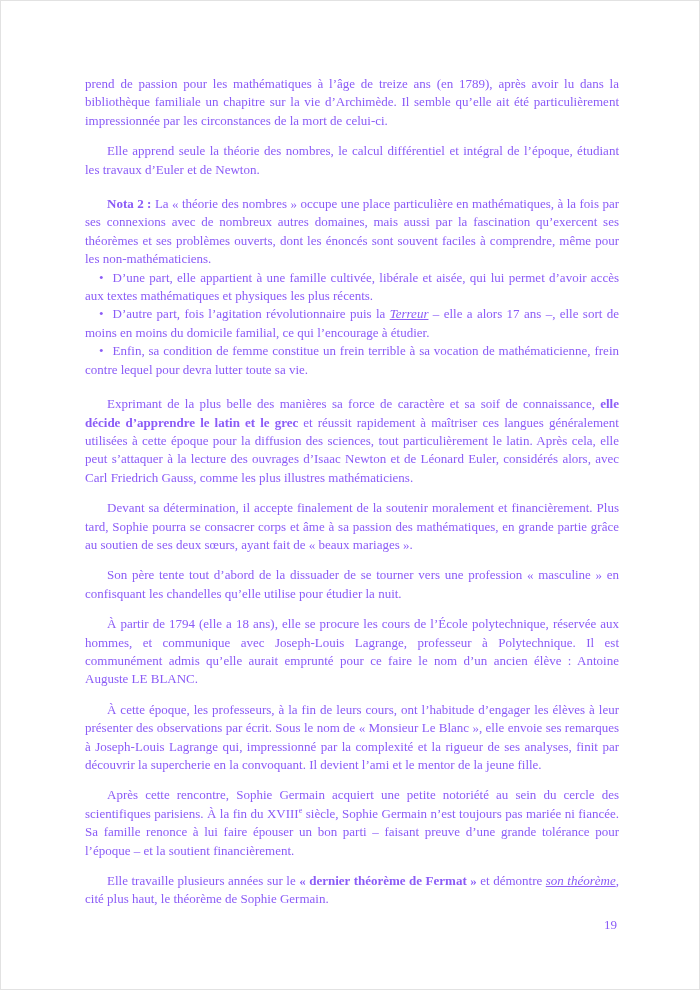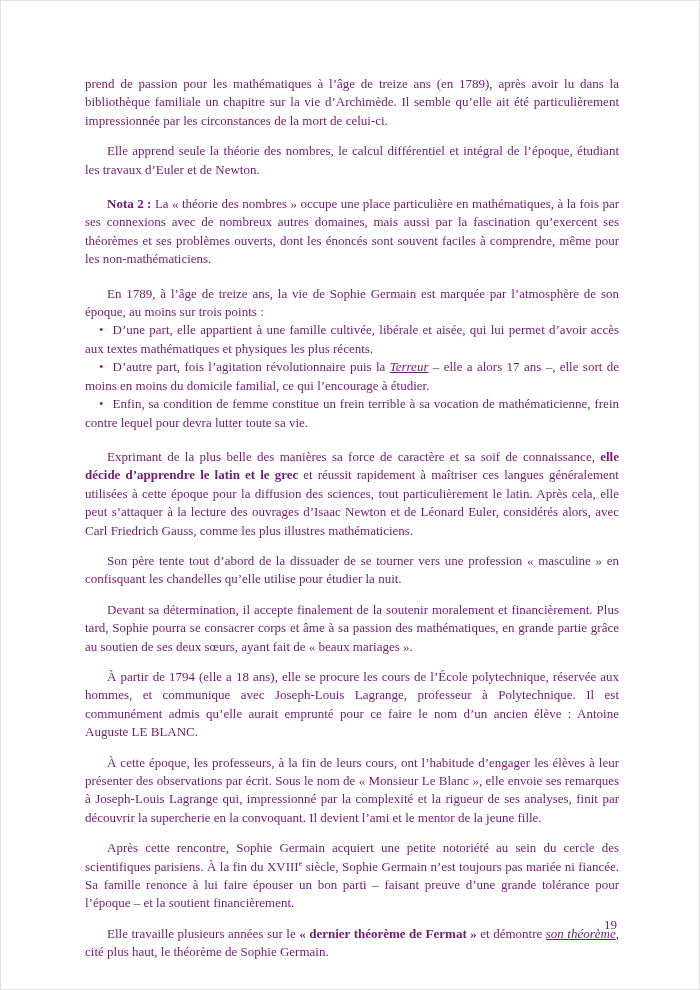--- a/index.html
+++ b/index.html
@@ -8,21 +8,21 @@
     background: #ffffff;
   }
   .page {
     position: relative;
     width: 700px;
     height: 990px;
     background: #ffffff;
     box-sizing: border-box;
     border: 1px solid #e2e2e2;
     font-family: "Liberation Serif", serif;
-    color: #701a75;
+    color: #8b5cf6;
     overflow: hidden;
   }
   .body-text {
     position: absolute;
     left: 84px;
     top: 74px;
     width: 534px;
   }
   p.para {
     margin: 0;
@@ -47,26 +47,25 @@
   }
 </style>
 </head>
 <body>
 
 <div class="page">
   <div class="body-text">
       <p class="para"><span class="run-n">prend de passion pour les mathématiques à l’âge de treize ans (en 1789), après avoir lu dans la bibliothèque familiale un chapitre sur la vie d’Archimède. Il semble qu’elle ait été particulièrement impressionnée par les circonstances de la mort de celui-ci.</span></p>
       <p class="para indent"><span class="run-n">Elle apprend seule la théorie des nombres, le calcul différentiel et intégral de l’époque, étudiant les travaux d’Euler et de Newton.</span></p>
       <p class="para indent gap"><span class="run-b">Nota 2 : </span><span class="run-n">La « théorie des nombres » occupe une place particulière en mathématiques, à la fois par ses connexions avec de nombreux autres domaines, mais aussi par la fascination qu’exercent ses théorèmes et ses problèmes ouverts, dont les énoncés sont souvent faciles à comprendre, même pour les non-mathématiciens.</span></p>
-      <p class="para indent gap"><span class="run-n">En 1789, à l’âge de treize ans, la vie de Sophie Germain est marquée par l’atmosphère de son époque, au moins sur trois points :</span></p>
       <p class="para bullet"><span class="run-bu">•</span><span class="run-n">D’une part, elle appartient à une famille cultivée, libérale et aisée, qui lui permet d’avoir accès aux textes mathématiques et physiques les plus récents.</span></p>
       <p class="para bullet"><span class="run-bu">•</span><span class="run-n">D’autre part, fois l’agitation révolutionnaire puis la </span><span class="run-i">Terreur</span><span class="run-n"> – elle a alors 17 ans –, elle sort de moins en moins du domicile familial, ce qui l’encourage à étudier.</span></p>
       <p class="para bullet"><span class="run-bu">•</span><span class="run-n">Enfin, sa condition de femme constitue un frein terrible à sa vocation de mathématicienne, frein contre lequel pour devra lutter toute sa vie.</span></p>
       <p class="para indent gap"><span class="run-n">Exprimant de la plus belle des manières sa force de caractère et sa soif de connaissance, </span><span class="run-b">elle décide d’apprendre le latin et le grec</span><span class="run-n"> et réussit rapidement à maîtriser ces langues généralement utilisées à cette époque pour la diffusion des sciences, tout particulièrement le latin. Après cela, elle peut s’attaquer à la lecture des ouvrages d’Isaac Newton et de Léonard Euler, considérés alors, avec Carl Friedrich Gauss, comme les plus illustres mathématiciens.</span></p>
+      <p class="para indent"><span class="run-n">Devant sa détermination, il accepte finalement de la soutenir moralement et financièrement. Plus tard, Sophie pourra se consacrer corps et âme à sa passion des mathématiques, en grande partie grâce au soutien de ses deux sœurs, ayant fait de « beaux mariages ».</span></p>
       <p class="para indent"><span class="run-n">Son père tente tout d’abord de la dissuader de se tourner vers une profession « masculine » en confisquant les chandelles qu’elle utilise pour étudier la nuit.</span></p>
-      <p class="para indent"><span class="run-n">Devant sa détermination, il accepte finalement de la soutenir moralement et financièrement. Plus tard, Sophie pourra se consacrer corps et âme à sa passion des mathématiques, en grande partie grâce au soutien de ses deux sœurs, ayant fait de « beaux mariages ».</span></p>
       <p class="para indent"><span class="run-n">À partir de 1794 (elle a 18 ans), elle se procure les cours de l’École polytechnique, réservée aux hommes, et communique avec Joseph-Louis Lagrange, professeur à Polytechnique. Il est communément admis qu’elle aurait emprunté pour ce faire le nom d’un ancien élève : Antoine Auguste LE BLANC.</span></p>
       <p class="para indent"><span class="run-n">À cette époque, les professeurs, à la fin de leurs cours, ont l’habitude d’engager les élèves à leur présenter des observations par écrit. Sous le nom de « Monsieur Le Blanc », elle envoie ses remarques à Joseph-Louis Lagrange qui, impressionné par la complexité et la rigueur de ses analyses, finit par découvrir la supercherie en la convoquant. Il devient l’ami et le mentor de la jeune fille.</span></p>
       <p class="para indent"><span class="run-n">Après cette rencontre, Sophie Germain acquiert une petite notoriété au sein du cercle des scientifiques parisiens. À la fin du XVIII</span><span class="run-sup">e</span><span class="run-n"> siècle, Sophie Germain n’est toujours pas mariée ni fiancée. Sa famille renonce à lui faire épouser un bon parti – faisant preuve d’une grande tolérance pour l’époque – et la soutient financièrement.</span></p>
       <p class="para indent"><span class="run-n">Elle travaille plusieurs années sur le </span><span class="run-b">« dernier théorème de Fermat »</span><span class="run-n"> et démontre </span><span class="run-i">son théorème</span><span class="run-n">, cité plus haut, le théorème de Sophie Germain.</span></p>
     </div>
   <div class="page-number">19</div>
 </div>
 
 </body></html>

